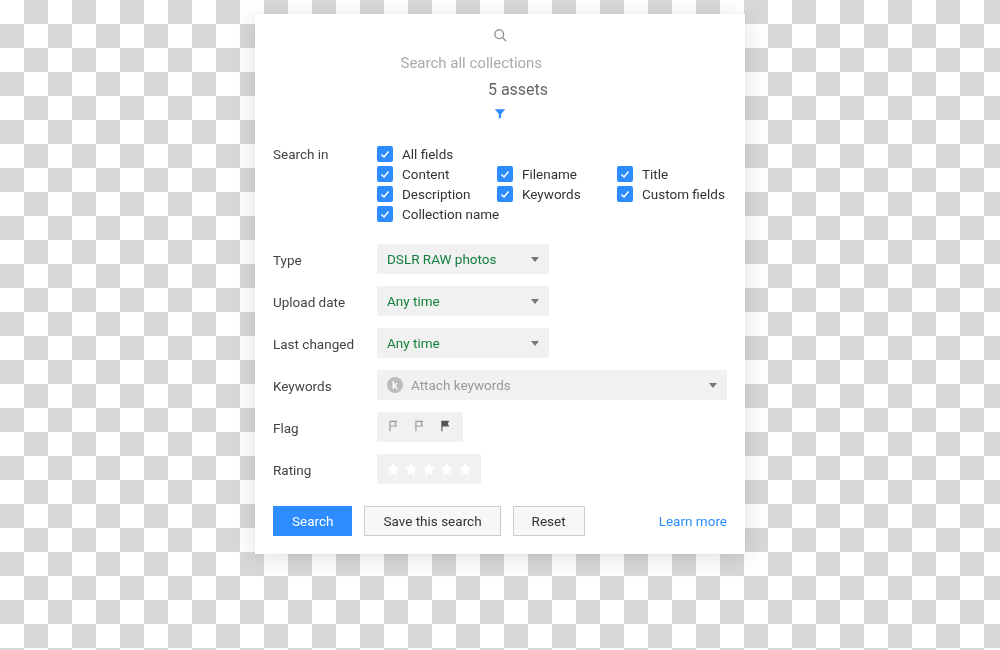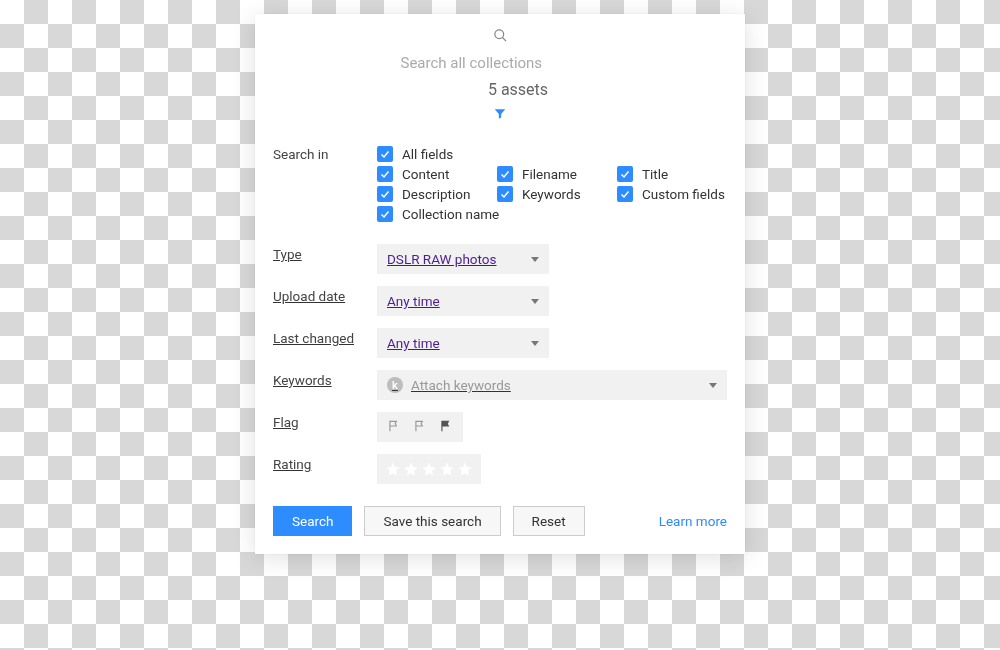--- a/index.html
+++ b/index.html
@@ -43,21 +43,21 @@
     color: #333;
   }
   .search-input::placeholder { color: #aaa; }
   .asset-count { color: #666; font-size: 16px; white-space: nowrap; margin-left: 36px; }
   .filter-funnel { width: 14px; height: 14px; fill: #2d8cff; }
   .form-row {
     display: flex;
     align-items: flex-start;
     padding: 6px 0;
   }
-  .form-row.align-center { align-items: flex-start; text-decoration: underline; }
+  .form-row.align-center { align-items: center; }
   .form-label {
     width: 104px;
     flex-shrink: 0;
     color: #444;
     font-size: 13.5px;
     padding-top: 2px;
   }
   .form-control { flex: 1; }
   .checkbox-grid {
     display: flex;
@@ -86,21 +86,21 @@
   }
   .cb svg { width: 12px; height: 12px; stroke: #fff; stroke-width: 3; fill: none; }
   .select {
     background: #f1f1f1;
     height: 30px;
     display: flex;
     align-items: center;
     justify-content: space-between;
     padding: 0 10px;
     font-size: 13.5px;
-    color: #4c1d95;
+    color: #15803d;
     width: 172px;
   }
   .select.wide { width: 100%; }
   .select.placeholder { color: #999; }
   .select .caret { width: 0; height: 0; border-left: 4.5px solid transparent; border-right: 4.5px solid transparent; border-top: 5px solid #777; }
   .kw-icon {
     width: 16px; height: 16px; border-radius: 50%;
     background: #bdbdbd; color: #fff;
     display: inline-flex; align-items: center; justify-content: center;
     font-size: 11px; font-weight: 600; margin-right: 8px;

